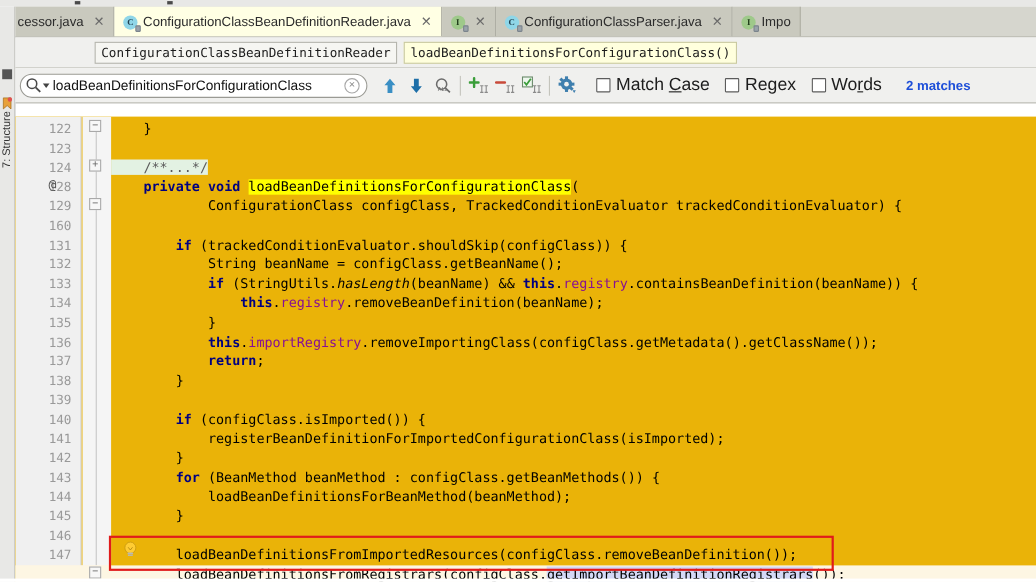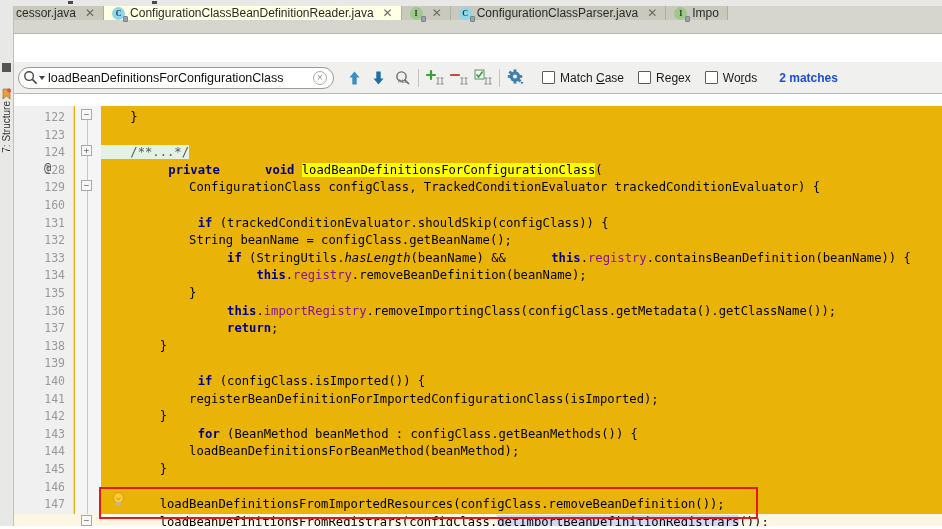--- a/index.html
+++ b/index.html
@@ -44,21 +44,21 @@
   .tabbar {
     position: absolute; top: 6px; left: 14px; width: 928px; height: 28px;
     background: #d6d6ce;
     border-bottom: 1px solid #b8b8b0;
     display: flex; align-items: stretch;
     overflow: hidden;
   }
   .tab {
     display: flex; align-items: center; gap: 5px;
     padding: 0 8px 0 8px;
-    height: 14px;
+    height: 28px;
     background: #c9c9be;
     border-right: 1px solid #aeaea4;
     font-size: 12px;
     color: #2b2b2b;
     white-space: nowrap;
     position: relative;
     cursor: default;
   }
   .tab.active { background: #ffffe4; }
   .tab .tab-label { font-size: 12px; }
@@ -146,21 +146,21 @@
     display:flex; align-items:center; justify-content:center;
     flex: 0 0 auto;
   }
   .tool-sep { width:1px; height:18px; background:#c4c4bc; margin: 0 4px; }
   .chk-group { display:flex; align-items:center; margin-left: 14px; gap: 0px; }
   .chk-item { display:flex; align-items:center; gap:5px; margin-right: 14px; }
   .chk-box {
     width: 13px; height: 13px; border: 1px solid #5c5c5c; background:#fff;
     flex: 0 0 auto; border-radius: 1px;
   }
-  .chk-label { font-size: 12px; color:#1c1c1c; }
+  .chk-label { font-size: 16px; color:#1c1c1c; }
   .chk-label u { text-decoration: underline; }
   .match-count {
     font-size: 12px; font-weight: bold; color: #1d4ed8; margin-left: 8px;
     white-space: nowrap;
   }
 
   
   .editor {
     position: absolute; top: 106px; left: 14px; width: 928px; height: 526px;
     background: #eab308; overflow: hidden;
@@ -187,21 +187,21 @@
     line-height: 17.6px;
   }
   .code {
     position: absolute; left: 0;
     font-family: "DejaVu Sans Mono", monospace;
     font-size: 12.2px;
     line-height: 17.6px;
     white-space: pre;
     color: #000000;
   }
-  .kw { color: #000080; font-weight: bold; margin-left: 38px; }
+  .kw { color: #000080; font-weight: bold; }
   .fld { color: #871094; }
   .stat { font-style: italic; }
   .cmt-fold {
     background: #e3f2e3; color: #5a5a5a;
   }
   .hl-yellow { background: #ffff00; }
   .sel-blue { background: #d4d8f5; }
 
   .row-highlight {
     position:absolute; left:0; width:100%; height:17.6px; background:#fdf6e3;
@@ -282,20 +282,24 @@
       <span class="tab-close">✕</span>
     </div>
 
     <div class="tab">
       <span class="icon-badge iface">I<span class="lock"></span></span>
       <span class="tab-label">Impo</span>
     </div>
 
   </div>
 
+  <div class="breadcrumb-bar">
+    <span class="crumb">ConfigurationClassBeanDefinitionReader</span>
+    <span class="crumb current">loadBeanDefinitionsForConfigurationClass()</span>
+  </div>
 
   <div class="findbar">
 
     <div class="find-field">
       <svg class="magnifier" viewBox="0 0 16 16">
         <circle cx="6.5" cy="6.5" r="4.6" fill="none" stroke="#4a4a4a" stroke-width="1.5"></circle>
         <line x1="10" y1="10" x2="14.5" y2="14.5" stroke="#4a4a4a" stroke-width="1.8"></line>
       </svg>
       <span class="find-caret"></span>
       <span class="find-text" title="Search">loadBeanDefinitionsForConfigurationClass</span>

